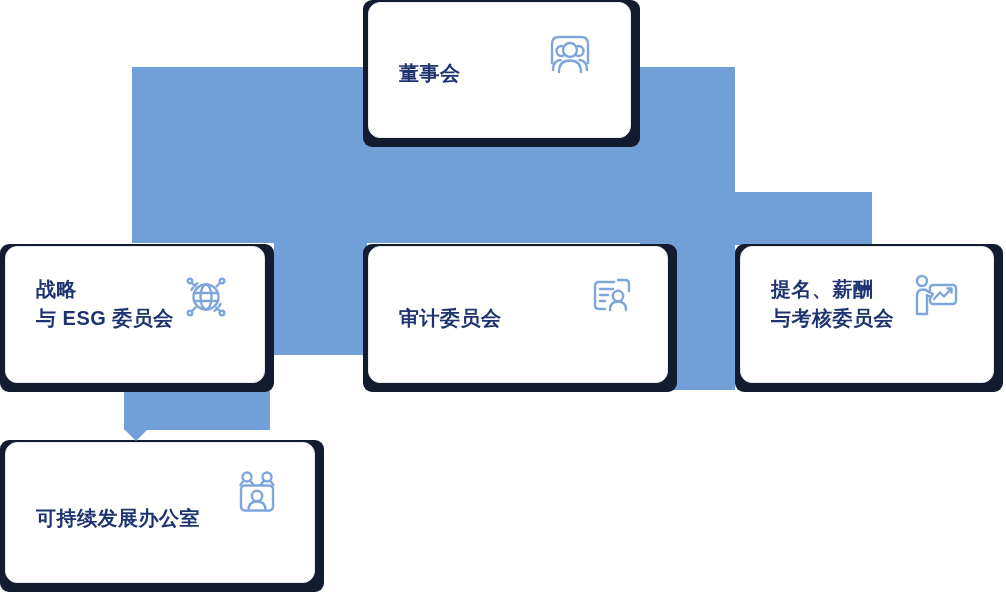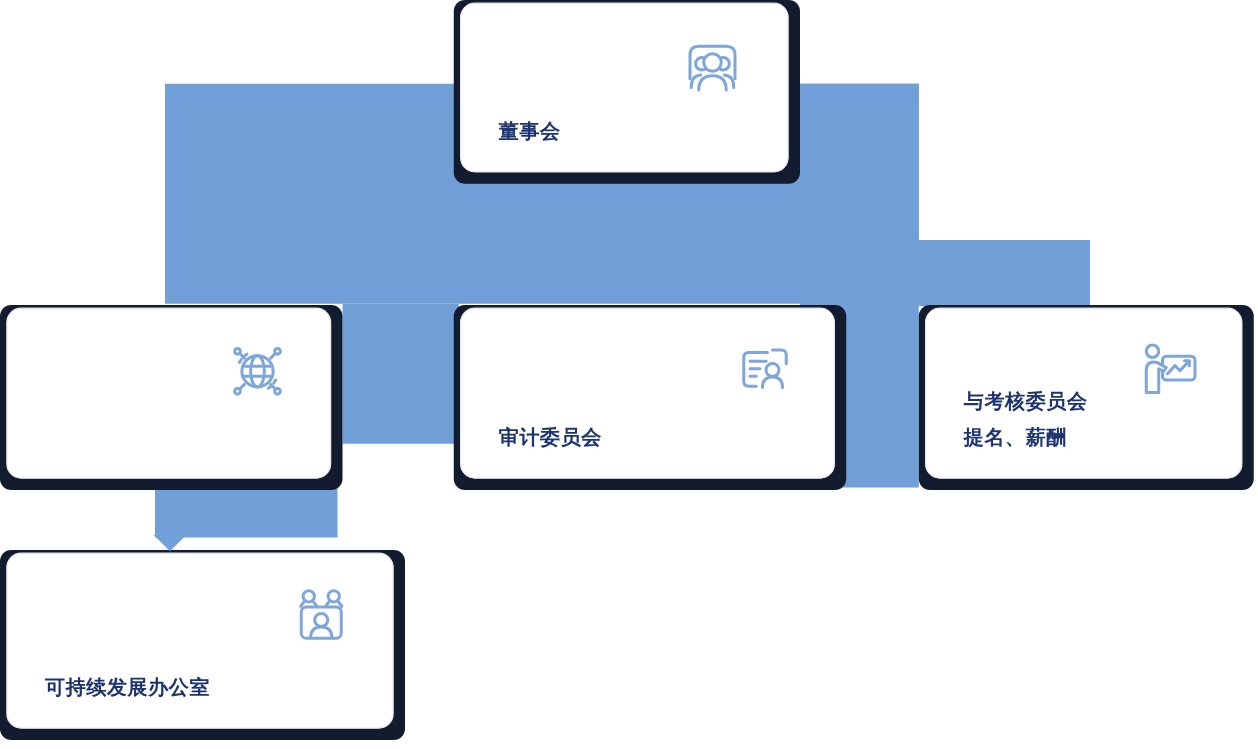--- a/index.html
+++ b/index.html
@@ -35,22 +35,22 @@
     padding:2px 9px 9px 5px;
   }
   .node-card{
     position:relative;width:100%;height:100%;
     background:var(--card-bg);border:1px solid var(--card-border);
     border-radius:12px;
   }
   .node-icon{position:absolute;top:26px;right:34px;display:block;line-height:0;}
   .node-icon svg{display:block;}
   .node-label{
-    position:absolute;left:30px;bottom:17px;
-    color:var(--label);font-size:16px;font-weight:700;line-height:29px;
+    position:absolute;left:30px;bottom:49px;
+    color:var(--label);font-size:20px;font-weight:700;line-height:29px;
     letter-spacing:.5px;white-space:nowrap;
   }
   .node-label span{display:block;}
   .node-board       {left:363px;top:0;width:277px;height:147px;}
   .node-strategy    {left:0;top:244px;width:274px;height:148px;}
   .node-audit       {left:363px;top:244px;width:314px;height:148px;}
   .node-nomination  {left:735px;top:244px;width:268px;height:148px;}
   .node-office      {left:0;top:440px;width:324px;height:152px;}
   .icon-stroke{fill:none;stroke:var(--icon);stroke-width:2.4;stroke-linecap:round;stroke-linejoin:round;}
   .icon-fill-white{fill:#ffffff;stroke:var(--icon);stroke-width:2.4;stroke-linecap:round;stroke-linejoin:round;}
@@ -94,20 +94,24 @@
         <path class="icon-stroke" d="M12.5 20 H35.5 M12.5 28 H35.5"></path>
         <path class="icon-stroke icon-dash" d="M9.5 17 A16 16 0 0 1 17 9.5"></path>
         <path class="icon-stroke icon-dash" d="M38.5 31 A16 16 0 0 1 31 38.5"></path>
         <path class="icon-stroke" d="M13.5 13.5 L10 10 M34.5 13.5 L38 10 M13.5 34.5 L10 38 M34.5 34.5 L38 38"></path>
         <circle class="icon-stroke" cx="8" cy="8" r="2.3"></circle>
         <circle class="icon-stroke" cx="40" cy="8" r="2.3"></circle>
         <circle class="icon-stroke" cx="8" cy="40" r="2.3"></circle>
         <circle class="icon-stroke" cx="40" cy="40" r="2.3"></circle>
       </svg>
     </span>
+    <div class="node-label">
+      <span>战略</span>
+      <span>与 ESG 委员会</span>
+    </div>
   </div>
 </div>
 
 <div class="node node-audit">
   <div class="node-card">
     <span class="node-icon">
       <svg width="46" height="42" viewBox="0 0 46 42">
         <path class="icon-stroke" d="M27 9 H12 Q8 9 8 13 V32 Q8 36 12 36 H18"></path>
         <path class="icon-stroke" d="M31 7 H38 Q42 7 42 11 V18"></path>
         <path class="icon-stroke" d="M13 16 H26 M13 22 H21 M13 28 H18"></path>
@@ -126,22 +130,22 @@
     <span class="node-icon">
       <svg width="48" height="44" viewBox="0 0 48 44">
         <rect class="icon-stroke" x="19" y="12" width="26" height="19" rx="3"></rect>
         <path class="icon-stroke" d="M23 26 L29 19.5 L33 23.5 L40 16"></path>
         <path class="icon-stroke" d="M36.5 15.5 H40.5 V19.5"></path>
         <circle class="icon-fill-white" cx="11" cy="8" r="5"></circle>
         <path class="icon-fill-white" d="M6 41 V23 Q6 16.5 12 16.5 Q15.5 16.5 17 18.5 L22 21 L20 24 L16 22 V41 Z"></path>
       </svg>
     </span>
     <div class="node-label">
+      <span>提名、薪酬</span>
       <span>与考核委员会</span>
-      <span>提名、薪酬</span>
     </div>
   </div>
 </div>
 
 <div class="node node-office">
   <div class="node-card">
     <span class="node-icon">
       <svg width="46" height="44" viewBox="0 0 46 44">
         <circle class="icon-stroke" cx="13" cy="8" r="4.5"></circle>
         <path class="icon-stroke" d="M6.5 16 L10 11.5 M19.5 16 L16 11.5"></path>

